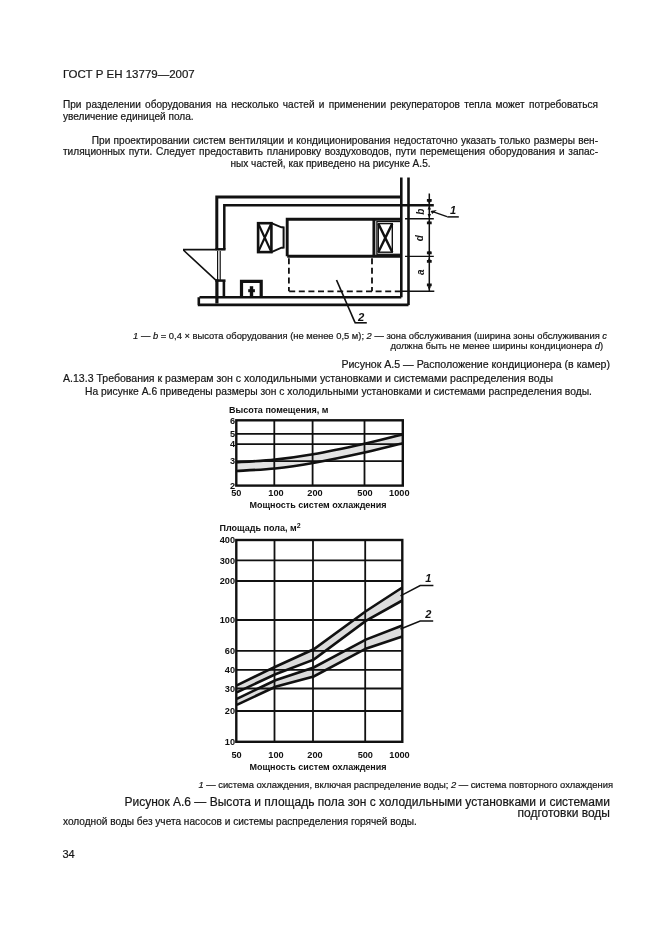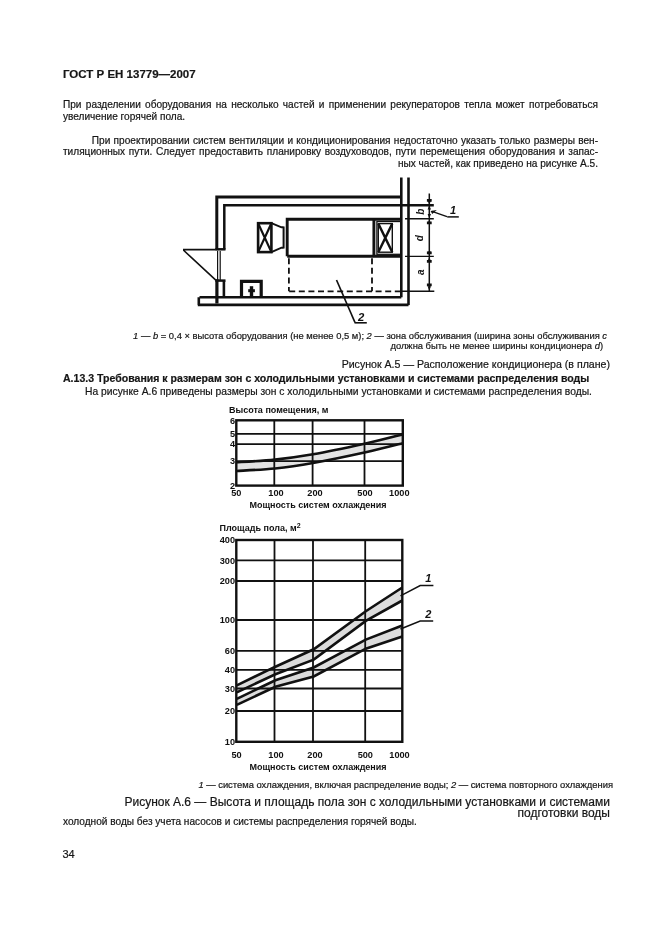--- a/index.html
+++ b/index.html
@@ -1,38 +1,38 @@
 <!DOCTYPE html>
 <html><head>
 <meta charset="utf-8">
 <style>
 html,body{margin:0;padding:0}
 body{width:661px;height:936px;background:#fff;font-family:"Liberation Sans",sans-serif;color:#161616;position:relative;overflow:hidden;-webkit-text-stroke:0.2px #161616}
 .abs{position:absolute}
 .body{font-size:10.1px;line-height:11.8px;width:535px;left:63px;text-align:justify}
 .jl{text-align:justify;text-align-last:justify}
 .ctr{text-align:right}
-.b{font-weight:bold}
+.b{font-weight:normal}
 svg{position:absolute;overflow:visible}
 svg text{font-family:"Liberation Sans",sans-serif}
 </style>
 </head>
 <body>
 
 <div class="abs b" style="left:63px;top:68.2px;font-size:11.5px;line-height:12px">ГОСТ Р ЕН 13779—2007</div>
 
 <div class="abs body" style="top:99.2px">
 <div class="jl">При разделении оборудования на несколько частей и применении рекуператоров тепла может потребоваться</div>
-<div style="text-align:left">увеличение горячей пола.</div>
+<div style="text-align:left">увеличение единицей пола.</div>
 </div>
 
 <div class="abs body" style="top:134.6px">
 <div class="jl"><span style="display:inline-block;width:28.8px"></span>При проектировании систем вентиляции и кондиционирования недостаточно указать только размеры вен-</div>
 <div class="jl">тиляционных пути. Следует предоставить планировку воздуховодов, пути перемещения оборудования и запас-</div>
-<div style="text-align:right">ных частей, как приведено на рисунке А.5.</div>
+<div style="text-align:center">ных частей, как приведено на рисунке А.5.</div>
 </div>
 
 <svg class="abs" style="left:0;top:0" width="661" height="936" viewBox="0 0 661 936">
 <g stroke="#111" fill="none">
 
 <path d="M216.8,250.2 V196.9 H401.3" stroke-width="3"></path>
 
 <path d="M224.3,249.5 V205.2 H433.8" stroke-width="2.5"></path>
 
 <path d="M401.3,177.5 V297.3" stroke-width="2.6"></path>
@@ -97,21 +97,21 @@
 <path d="M447.2,216.9 H458.8" stroke="#111" stroke-width="1.5"></path>
 
 <text x="361.2" y="320.6" font-size="11.3" font-style="italic" font-weight="bold" text-anchor="middle" fill="#111">2</text>
 <path d="M354.5,322.8 H366.8" stroke="#111" stroke-width="1.6"></path>
 </svg>
 
 <div class="abs ctr" style="left:60px;top:330.5px;width:547px;font-size:9.4px;line-height:10px"><i>1</i> — <i>b</i> = 0,4 × высота оборудования (не менее 0,5 м); <i>2</i> — зона обслуживания (ширина зоны обслуживания <i>с</i></div>
 
 <div class="abs ctr" style="left:57px;top:340.5px;width:546px;font-size:9.4px;line-height:10px">должна быть не менее ширины кондиционера <i>d</i>)</div>
 
-<div class="abs ctr" style="left:63px;top:358.6px;width:547px;font-size:10.6px;line-height:11px">Рисунок А.5 — Расположение кондиционера (в плане)</div>
+<div class="abs ctr" style="left:63px;top:358.6px;width:547px;font-size:10.6px;line-height:11px">Рисунок А.5 — Расположение кондиционера (в камер)</div>
 
 <div class="abs b" style="left:63px;top:373.1px;width:556px;font-size:10.55px;line-height:11px">А.13.3 Требования к размерам зон с холодильными установками и системами распределения воды</div>
 
 <div class="abs" style="left:63px;top:385.7px;width:535px;font-size:10.3px;line-height:11.8px"><span style="display:inline-block;width:22px"></span>На рисунке А.6 приведены размеры зон с холодильными установками и системами распределения воды.</div>
 
 <svg class="abs" style="left:0;top:0" width="661" height="936" viewBox="0 0 661 936">
 
 <text x="229" y="413" font-size="9" font-weight="bold" fill="#111">Высота помещения, м</text>
 
 <path d="M236.5,462.3 C242.9,461.9 262.2,460.9 275.0,459.6 C287.8,458.3 298.1,456.9 313.0,454.3 C327.9,451.7 349.5,447.1 364.5,443.8 C379.5,440.5 396.4,436.0 402.8,434.4 L402.8,443.2 C396.4,444.8 379.5,449.2 364.5,452.5 C349.5,455.8 327.9,460.3 313.0,463.0 C298.1,465.7 287.8,467.2 275.0,468.5 C262.2,469.8 242.9,470.6 236.5,471.0 Z" fill="#e3e3e3" stroke="none"></path>

